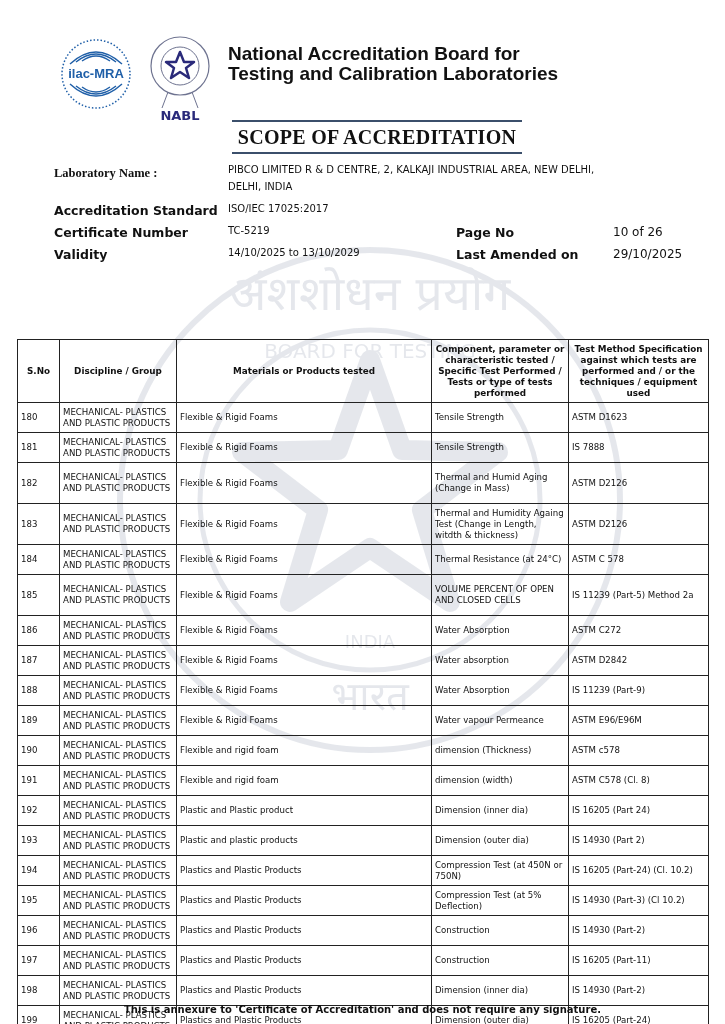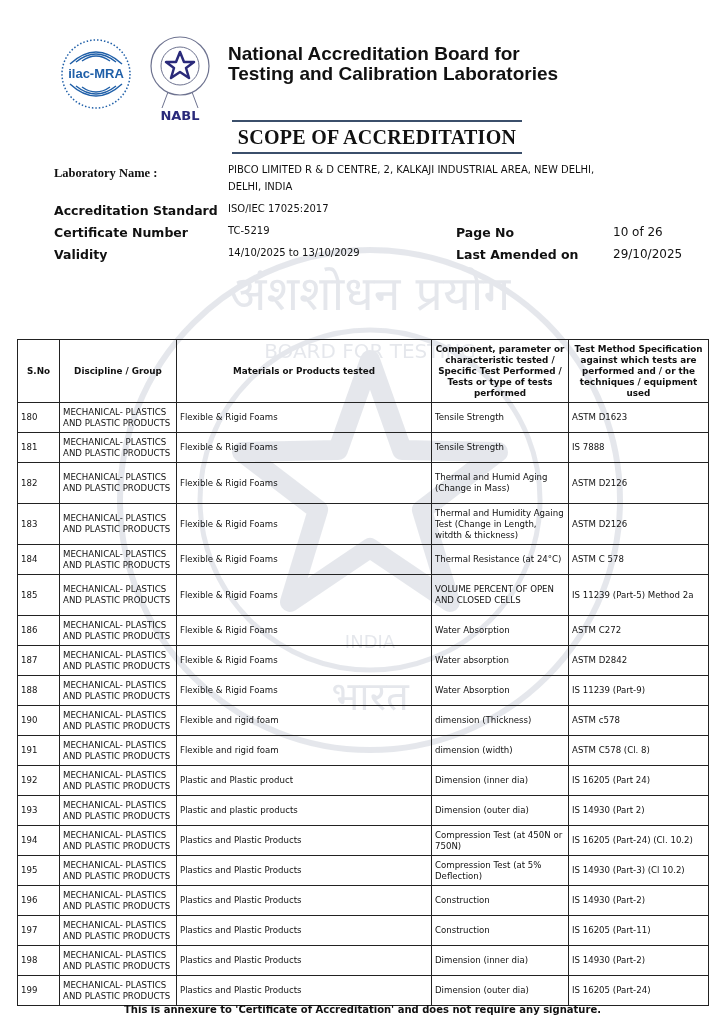--- a/index.html
+++ b/index.html
@@ -165,20 +165,27 @@
         <td>ASTM D2842</td>
       </tr>
       <tr>
         <td>188</td>
         <td>MECHANICAL- PLASTICS AND PLASTIC PRODUCTS</td>
         <td>Flexible &amp; Rigid Foams</td>
         <td>Water Absorption</td>
         <td>IS 11239 (Part-9)</td>
       </tr>
       <tr>
+        <td>189</td>
+        <td>MECHANICAL- PLASTICS AND PLASTIC PRODUCTS</td>
+        <td>Flexible &amp; Rigid Foams</td>
+        <td>Water vapour Permeance</td>
+        <td>ASTM E96/E96M</td>
+      </tr>
+      <tr>
         <td>190</td>
         <td>MECHANICAL- PLASTICS AND PLASTIC PRODUCTS</td>
         <td>Flexible and rigid foam</td>
         <td>dimension (Thickness)</td>
         <td>ASTM c578</td>
       </tr>
       <tr>
         <td>191</td>
         <td>MECHANICAL- PLASTICS AND PLASTIC PRODUCTS</td>
         <td>Flexible and rigid foam</td>

